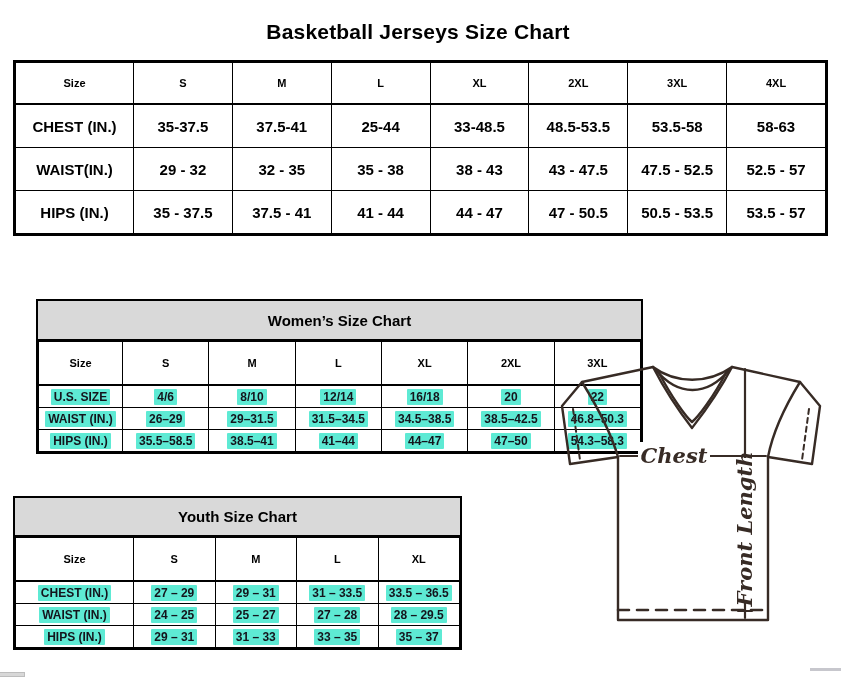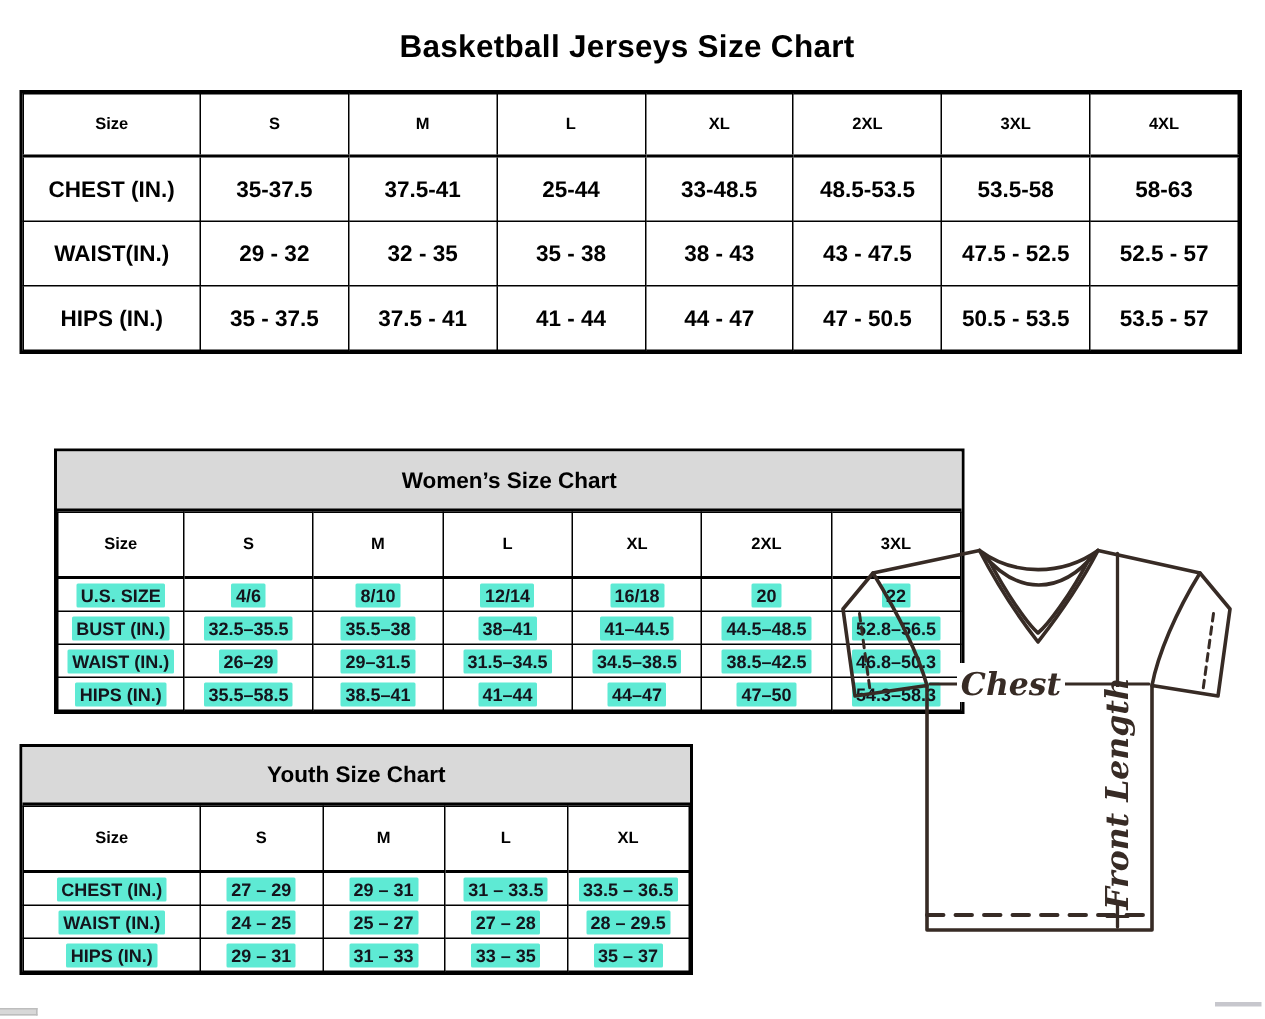--- a/index.html
+++ b/index.html
@@ -153,29 +153,20 @@
           <tr>
             <th><span class="hl">U.S. SIZE</span></th>
             <td><span class="hl">4/6</span></td>
             <td><span class="hl">8/10</span></td>
             <td><span class="hl">12/14</span></td>
             <td><span class="hl">16/18</span></td>
             <td><span class="hl">20</span></td>
             <td><span class="hl">22</span></td>
           </tr>
           <tr>
-            <th><span class="hl">BUST (IN.)</span></th>
-            <td><span class="hl">32.5–35.5</span></td>
-            <td><span class="hl">35.5–38</span></td>
-            <td><span class="hl">38–41</span></td>
-            <td><span class="hl">41–44.5</span></td>
-            <td><span class="hl">44.5–48.5</span></td>
-            <td><span class="hl">52.8–56.5</span></td>
-          </tr>
-          <tr>
             <th><span class="hl">WAIST (IN.)</span></th>
             <td><span class="hl">26–29</span></td>
             <td><span class="hl">29–31.5</span></td>
             <td><span class="hl">31.5–34.5</span></td>
             <td><span class="hl">34.5–38.5</span></td>
             <td><span class="hl">38.5–42.5</span></td>
             <td><span class="hl">46.8–50.3</span></td>
           </tr>
           <tr>
             <th><span class="hl">HIPS (IN.)</span></th>

